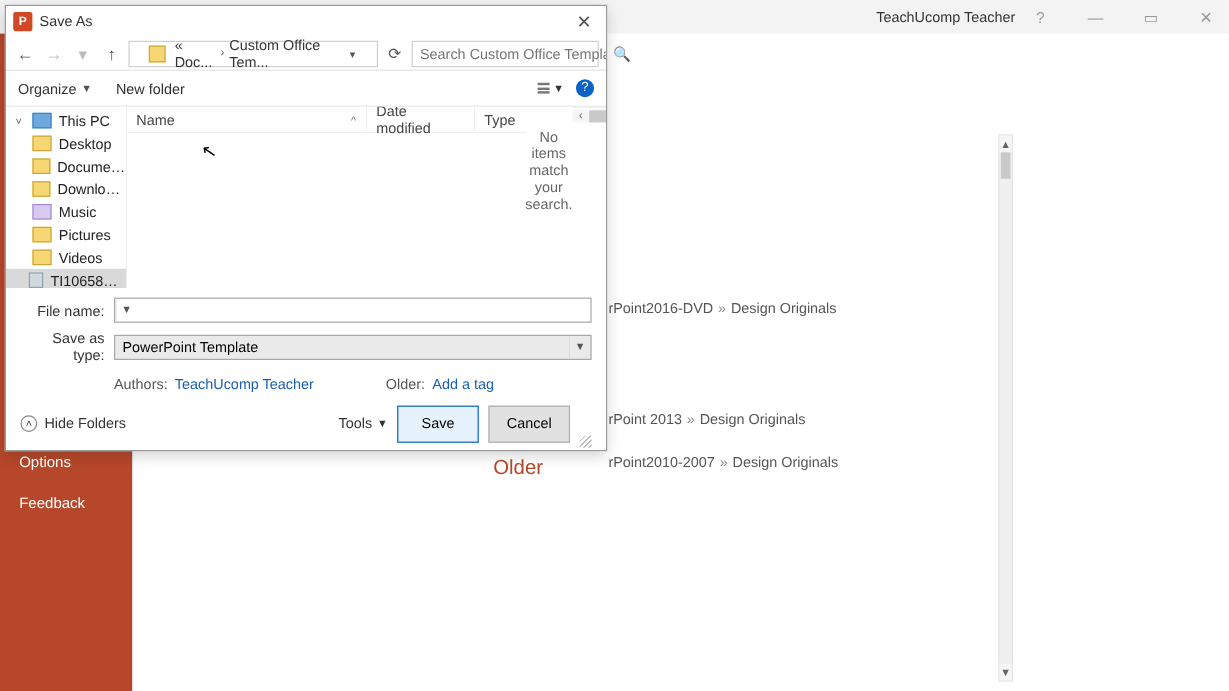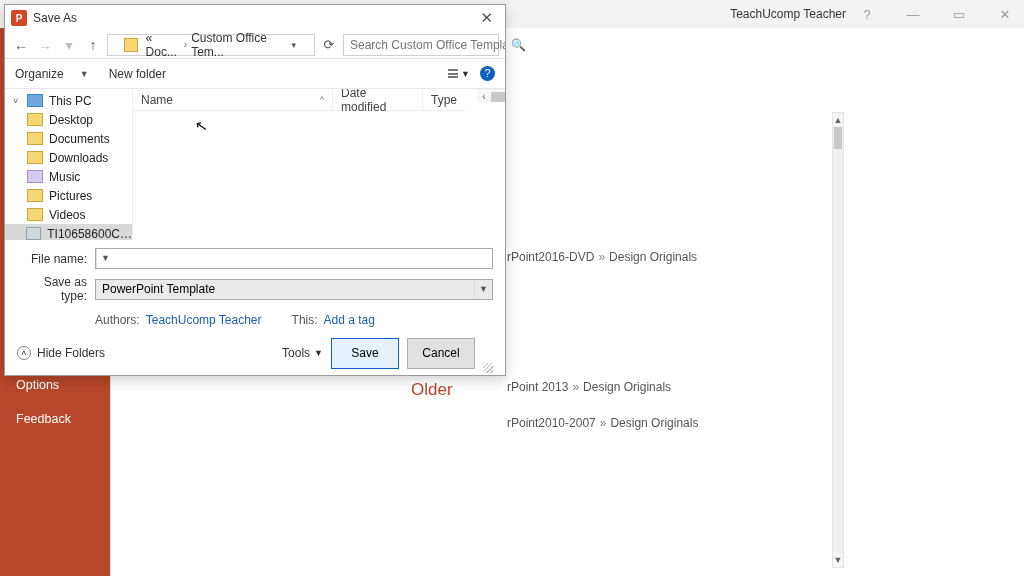--- a/index.html
+++ b/index.html
@@ -39,21 +39,21 @@
 .addr .folder-icon { width: 16px; height: 14px; background: #f7d774; border: 1px solid #caa93a; margin: 0 4px 0 2px; }
 .addr .crumb { padding: 0 4px; }
 .addr .chev { font-size: 10px; color: #666; }
 .addr .dd { margin-left: auto; font-size: 9px; color: #555; padding: 0 4px; cursor: pointer; }
 .refresh { width: 20px; text-align: center; font-size: 13px; color: #555; cursor: pointer; }
 .searchbox { width: 156px; border: 1px solid #cfcfcf; height: 22px; display: flex; align-items: center; font-size: 12px; background: #fff; }
 .searchbox input { border: none; outline: none; flex: 1; padding: 0 6px; font-size: 12px; color: #666; background: transparent; }
 .searchbox .sicon { width: 20px; text-align: center; color: #888; font-size: 12px; }
 
 .dlg-toolbar { height: 30px; display: flex; align-items: center; padding: 0 10px; font-size: 12px; color: #1a5fb4; border-bottom: 1px solid #e8e8e8; }
-.dlg-toolbar .org { color: #333; margin-right: 16px; }
+.dlg-toolbar .org { color: #333; margin-right: 4px; }
 .dlg-toolbar .dd { font-size: 9px; color: #555; cursor: pointer; }
 .dlg-toolbar .nf { margin-left: 20px; color: #333; cursor: pointer; }
 .dlg-toolbar .right { margin-left: auto; display: flex; align-items: center; gap: 10px; }
 .view-btn { display: flex; align-items: center; gap: 3px; color: #333; font-size: 12px; cursor: pointer; }
 .view-lines { display: inline-flex; flex-direction: column; gap: 1.5px; }
 .view-lines i { display: block; width: 10px; height: 2px; background: #777; }
 .help { width: 15px; height: 15px; border-radius: 50%; background: #0a63c4; color: #fff; font-size: 11px; line-height: 15px; text-align: center; }
 
 .dlg-body { flex: 1; display: flex; overflow: hidden; }
 .tree { width: 128px; background: #fff; font-size: 12px; color: #222; overflow: hidden; border-right: 1px solid #eee; padding-top: 2px; }
@@ -82,21 +82,21 @@
 .hscroll .track { flex: 1; height: 12px; background: #f3f3f3; position: relative; }
 .hscroll .thumb { position: absolute; left: 0; width: 250px; top: 1px; bottom: 1px; background: #c9c9c9; }
 
 .dlg-form { padding: 8px 12px 4px; font-size: 12px; color: #333; }
 .frow { display: flex; align-items: center; margin-bottom: 6px; }
 .frow .lbl { width: 78px; text-align: right; padding-right: 8px; color: #333; }
 .frow .field { flex: 1; border: 1px solid #a8a8a8; height: 21px; display: flex; align-items: center; font-size: 12px; background: #fff; }
 .frow .field input { border: none; outline: none; flex: 1; padding: 0 6px; font-size: 12px; background: transparent; }
 .frow .field .cb-dd { width: 18px; text-align: center; font-size: 9px; color: #555; border-left: 1px solid #ddd; cursor: pointer; height: 100%; line-height: 19px; }
 .frow .field.type { background: #eaeaea; }
-.meta { display: flex; gap: 30px; padding: 4px 0 0 78px; font-size: 12px; }
+.meta { display: flex; gap: 60px; padding: 4px 0 0 78px; font-size: 12px; }
 .meta .k { color: #555; margin-right: 6px; }
 .meta .v-link { color: #1a5fb4; cursor: pointer; }
 
 .dlg-footer { height: 44px; display: flex; align-items: center; padding: 0 12px; gap: 8px; }
 .hide-folders { display: flex; align-items: center; gap: 6px; font-size: 12px; color: #333; cursor: pointer; }
 .hide-folders .chev { width: 14px; height: 14px; border: 1px solid #888; border-radius: 50%; font-size: 9px; text-align: center; line-height: 12px; }
 .tools { margin-left: auto; font-size: 12px; color: #333; display: flex; align-items: center; gap: 4px; cursor: pointer; }
 .btn { width: 68px; height: 31px; border: 1px solid #adadad; background: #e1e1e1; font-size: 12px; cursor: pointer; }
 .btn.primary { border: 1px solid #0a63c4; background: #e5f1fb; }
 .resize-grip { width: 10px; height: 10px; align-self: flex-end; margin-bottom: 2px; background: repeating-linear-gradient(135deg,#bbb,#bbb 1px,transparent 1px,transparent 3px); }
@@ -117,21 +117,21 @@
     </div>
   </div>
   <div class="pp-sidebar">
     <div class="item">Options</div>
     <div class="item">Feedback</div>
   </div>
   <div class="pp-content">
     <div class="pp-older">Older</div>
     <div class="pp-recent">
       <div class="row"><span>rPoint2016-DVD</span><span class="sep">»</span><span>Design Originals</span></div>
-      <div class="row" style="margin-top:116px"><span>rPoint 2013</span><span class="sep">»</span><span>Design Originals</span></div>
+      <div class="row" style="margin-top:78px"><span>rPoint 2013</span><span class="sep">»</span><span>Design Originals</span></div>
       <div class="row"><span>rPoint2010-2007</span><span class="sep">»</span><span>Design Originals</span></div>
     </div>
     <div class="pp-scrollbar">
       <div class="up">▲</div>
       <div class="thumb"></div>
       <div class="down">▼</div>
     </div>
   </div>
 </div>
 
@@ -227,20 +227,21 @@
             <span>Name</span>
             <span class="sort">^</span>
           </div>
         <div class="col date">
             <span>Date modified</span>
           </div>
         <div class="col type">
             <span>Type</span>
           </div>
       </div>
+      <div class="empty">No items match your search.</div>
       <span class="cursor-arrow">↖</span>
       <div style="flex:1"></div>
       <div class="hscroll">
         <span class="arr">‹</span>
         <div class="track">
             <div class="thumb"></div>
           </div>
         <span class="arr">›</span>
       </div>
     </div>
@@ -255,21 +256,21 @@
     </div>
     <div class="frow">
       <span class="lbl">Save as type:</span>
       <div class="field type">
         <input readonly="" style="background: transparent;" value="PowerPoint Template">
         <span class="cb-dd">▼</span>
       </div>
     </div>
     <div class="meta">
       <span><span class="k">Authors:</span><span class="v-link">TeachUcomp Teacher</span></span>
-      <span><span class="k">This:</span><span class="v-link">Add a tag</span></span>
+      <span><span class="k">Older:</span><span class="v-link">Add a tag</span></span>
     </div>
   </div>
 
   <div class="dlg-footer">
     <div class="hide-folders">
       <span class="chev">˄</span>
       <span>Hide Folders</span>
     </div>
     <div class="tools">
         <span>Tools</span>

